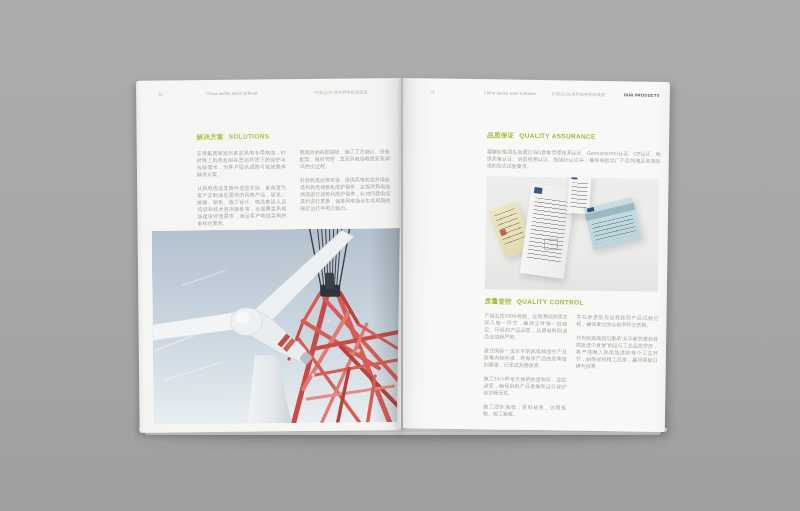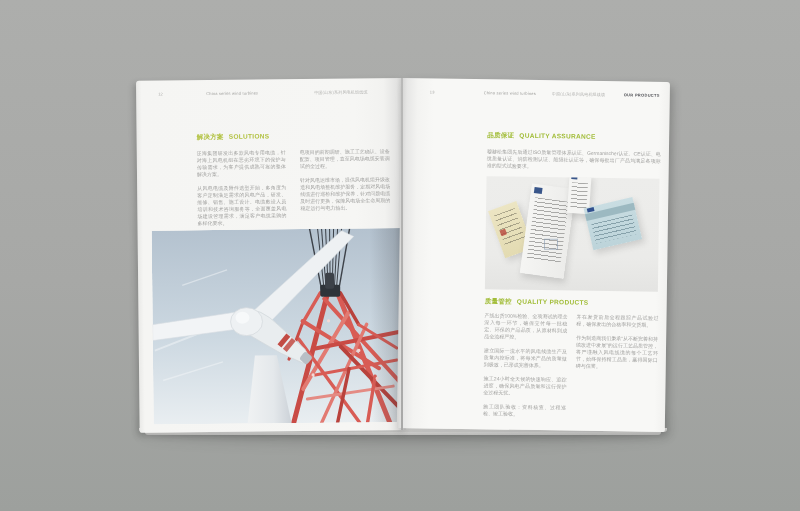--- a/index.html
+++ b/index.html
@@ -230,21 +230,21 @@
           <div class="tlines"></div>
         </div>
         <div class="cert cert-blue">
           <div class="chip"></div>
           <div class="band"></div>
           <div class="tlines"></div>
         </div>
       </div>
 
       <div class="sec-heading" style="left:86px;top:218px;color:#a2bd39">
-        <span class="zh">质量管控</span><span>QUALITY PRODUCTS</span>
+        <span class="zh">质量管控</span><span>QUALITY CONTROL</span>
       </div>
 
       <div class="body-col" style="left:86px;top:233px;width:83px">
         <p>产线出货100%检验、全项测试的理念深入每一环节，确保交付每一批稳定、环保的产品品质，从原材料到成品全流程严控。</p>
         <p>建立国际一流水平的风电线缆生产及质量内控标准，将每米产品的质量做到极致，已形成完善体系。</p>
         <p>施工24小时全天候的快速响应、追踪进度，确保风电产品质量和运行保护全过程无忧。</p>
         <p>施工团队验收：资料核查、过程巡检、竣工验收。</p>
       </div>
       <div class="body-col" style="left:178px;top:233px;width:82px">
         <p>并在发货前后全程跟踪产品试验过程，确保发出的合格率和交货期。</p>

